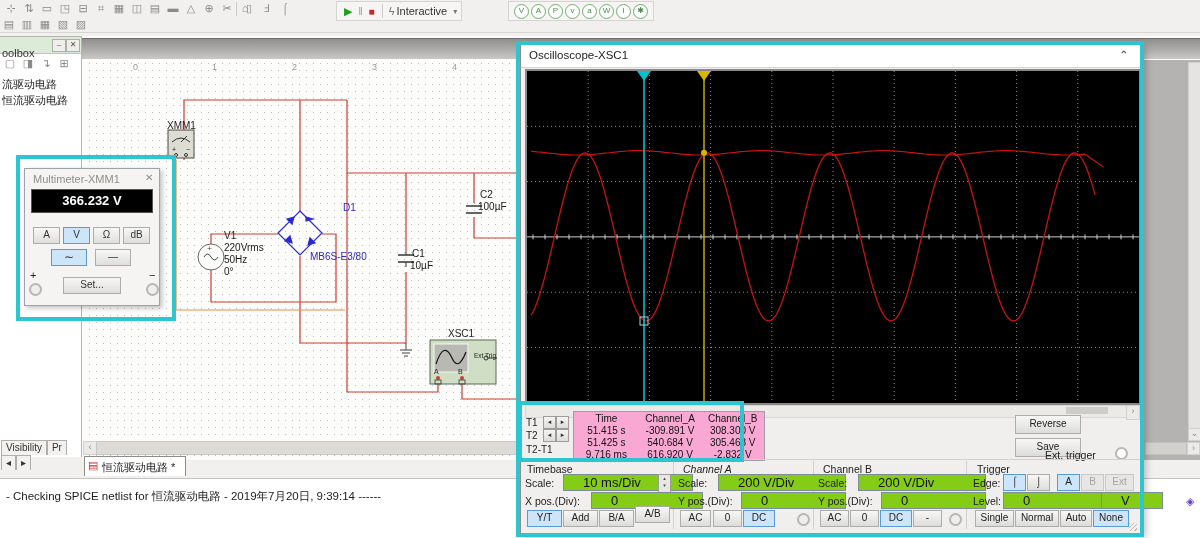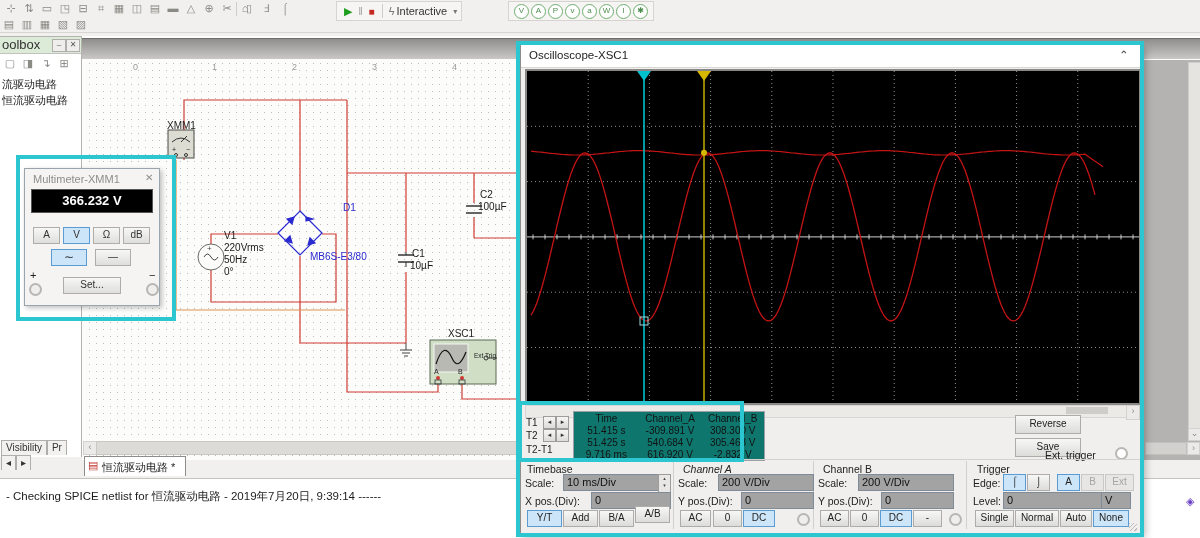--- a/index.html
+++ b/index.html
@@ -30,27 +30,27 @@
   .annot{border:4px solid #2bc6cf;background:transparent;pointer-events:none;z-index:60;}
   
   #mm{left:24px;top:168px;width:134px;height:136px;background:#f5f4f2;border:1px solid #9aa4ad;box-shadow:2px 2px 5px rgba(0,0,0,.25);z-index:50;}
   #mm-display{left:6px;top:20px;width:120px;height:22px;background:#000;border:1px solid #555;color:#fff;font-size:13px;font-weight:bold;text-align:center;line-height:22px;}
   .mm-btn{position:absolute;width:25px;height:15px;line-height:14px;text-align:center;font-size:10px;border:1px solid #aeadaa;background:linear-gradient(#f7f7f6,#dededb);color:#333;}
   .mm-btn.sel{background:#cde5f8;border:1px solid #5a9bd4;}
   .ring{position:absolute;width:9px;height:9px;border-radius:50%;border:2px solid #b8b6b3;background:#efeeec;}
   
   #osc{left:520px;top:44px;width:620px;height:489px;background:#f0efed;border:1px solid #8f8d8a;box-shadow:3px 3px 8px rgba(0,0,0,.3);z-index:40;}
   #osc-title{left:0;top:0;width:620px;height:22px;background:#fff;border-bottom:1px solid #d8d6d3;color:#1d1d1d;font-size:11.5px;}
-  .fld{position:absolute;background:#a3a3a3;border:1px solid #7f8c98;font-size:11px;color:#111;line-height:15px;padding:0 3px;white-space:nowrap;overflow:hidden;}
+  .fld{position:absolute;background:#84cc16;border:1px solid #7f8c98;font-size:13px;color:#111;line-height:15px;padding:0 19px;white-space:nowrap;overflow:hidden;}
   .obtn{position:absolute;height:15px;line-height:14px;text-align:center;font-size:10px;color:#222;border:1px solid #adacaa;background:linear-gradient(#f7f7f6,#dcdcd9);}
   .obtn.sel{background:#cde5f8;border:1px solid #5a9bd4;}
   .obtn.dis{color:#a5a4a2;background:#e7e6e4;border:1px solid #c9c8c6;}
   .olab{position:absolute;font-size:10.5px;color:#222;white-space:nowrap;}
   .gsep{position:absolute;top:416px;width:1px;height:68px;background:#d2d0cd;}
-  #cursor-table{position:absolute;left:52px;top:366px;width:192px;border-collapse:collapse;background:#0f766e;border:1px solid #9aa0a6;font-size:10px;color:#111;}
+  #cursor-table{position:absolute;left:52px;top:366px;width:192px;border-collapse:collapse;background:#f9a8d4;border:1px solid #9aa0a6;font-size:10px;color:#111;}
   #cursor-table td{padding:0 1px;text-align:center;height:12px;white-space:nowrap;}
   .arrbtn{position:absolute;width:11px;height:11px;line-height:10px;font-size:7px;text-align:center;border:1px solid #9e9c9a;background:linear-gradient(#f5f5f4,#dddcd9);color:#333;}
   
   #bottom-panel{left:0;top:478px;width:1200px;height:60px;background:#fff;border-top:1px solid #c6c4c1;z-index:5;}
   .status-line{font-size:11.5px;color:#1c1c1c;white-space:nowrap;}
   #doc-tab{left:84px;top:456px;width:100px;height:19px;background:#fff;border:1px solid #8f8d8a;border-bottom:none;z-index:6;}
 </style>
 </head>
 <body>
 
@@ -76,21 +76,21 @@
       <span class="probe">v</span>
       <span class="probe">a</span>
       <span class="probe">W</span>
       <span class="probe">I</span>
       <span class="probe">✱</span>
     </div>
 </div>
 
 <div id="toolbox" class="abs">
   <div id="toolbox-header" class="abs">
-    <span class="abs" style="left:2px;top:0;font-size:13px;">oolbox</span>
+    <span class="abs" style="left:2px;top:10px;font-size:11px;">oolbox</span>
     <span class="mini-btn abs" style="left:52px;top:2px;">–</span>
     <span class="mini-btn abs" style="left:66px;top:2px;">✕</span>
   </div>
   <div class="abs" style="left:1px;top:18px;"><span class="tb-ico">▢</span><span class="tb-ico">◨</span><span class="tb-ico">↴</span><span class="tb-ico">⊞</span></div>
   <div class="tree-item abs" style="left:2px;top:40px;">流驱动电路</div>
   <div class="tree-item abs" style="left:2px;top:56px;">恒流驱动电路</div>
   <div class="abs" style="left:1px;top:403px;">
     <span class="tab-sm">Visibility</span><span class="tab-sm">Pr</span><span class="tab-sm">◂</span><span class="tab-sm">▸</span>
   </div>
 </div>

